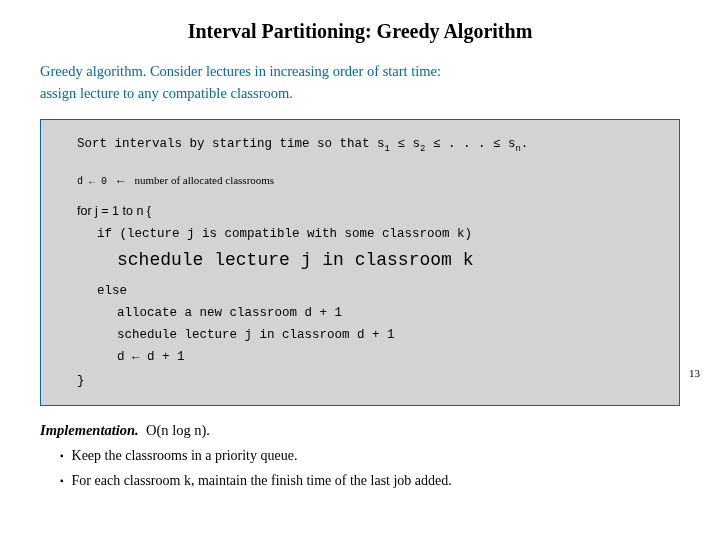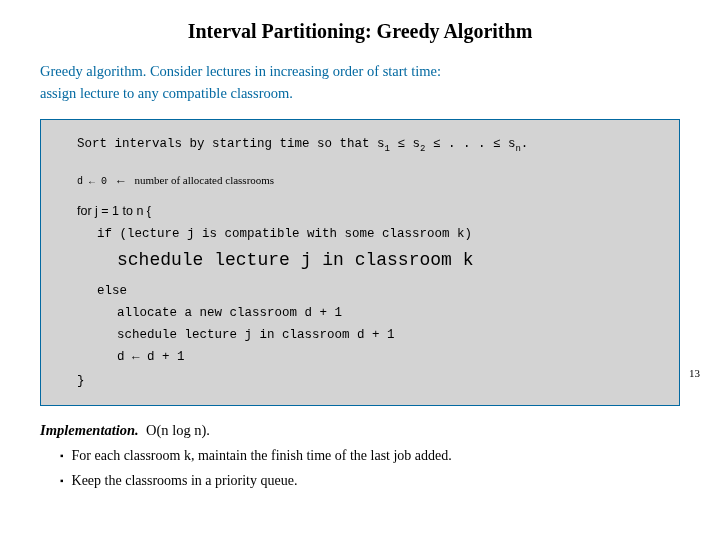--- a/index.html
+++ b/index.html
@@ -173,22 +173,22 @@
     </div>
   </div>
 
   <div class="implementation-section">
     <div class="impl-title">
       <span class="bold">Implementation.</span>
       &nbsp;<span>O(n log n).</span>
     </div>
     <ul class="bullet-list">
       <li>
-        <span>For each classroom k, maintain the finish time of the last job added.</span>
+        <span>Keep the classrooms in a priority queue.</span>
       </li>
       <li>
-        <span>Keep the classrooms in a priority queue.</span>
+        <span>For each classroom k, maintain the finish time of the last job added.</span>
       </li>
     </ul>
   </div>
 
   <div class="page-num">13</div>
 </div>
 
 </body></html>

